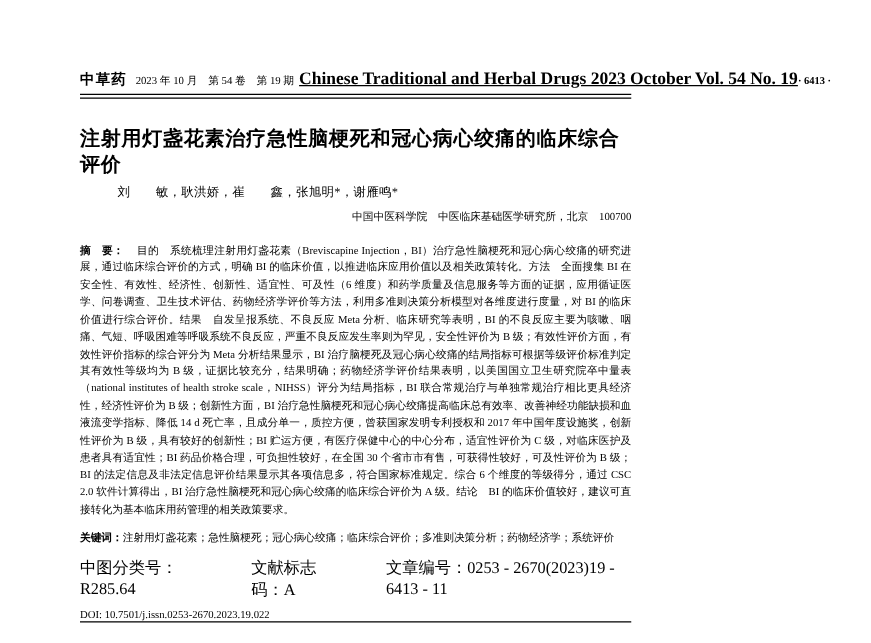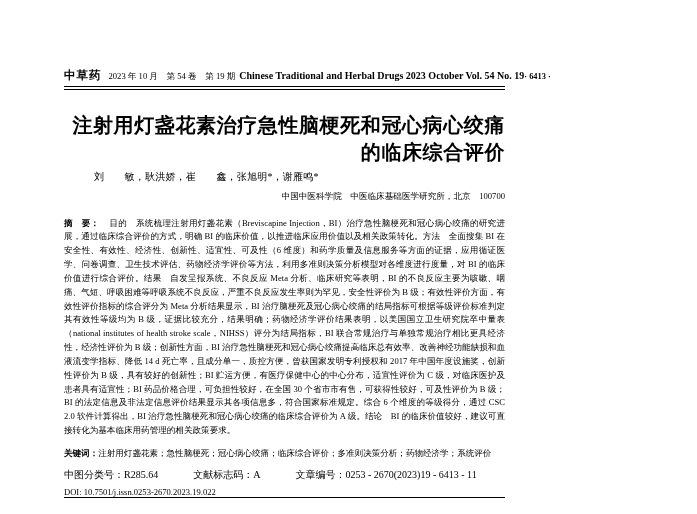--- a/index.html
+++ b/index.html
@@ -12,21 +12,21 @@
     height: 514px;
     overflow: hidden;
     font-family: "Liberation Serif", serif;
     color: #000000;
   }
   .page {
     position: relative;
     width: 569px;
     height: 514px;
     box-sizing: border-box;
-    padding: 16px 64px;
+    padding: 4px 64px;
   }
 
   
   .runhead {
     display: flex;
     align-items: baseline;
     justify-content: flex-start;
     font-size: 8.3px;
     padding-top: 52px;
     white-space: nowrap;
@@ -37,43 +37,44 @@
     font-size: 11.5px;
     letter-spacing: 1px;
     margin-right: 7px;
   }
   .runhead .cn-issue {
     font-size: 8.6px;
     margin-right: 4px;
   }
   .runhead .en-issue {
     font-family: "Liberation Serif", serif;
-    font-size: 10px;
+    font-size: 14px;
     font-weight: bold;
+    text-decoration: underline;
   }
   .runhead .pageno {
     margin-left: auto;
     font-size: 8.4px;
     font-weight: bold;
   }
   .rule {
     border: 0;
     border-top: 1px solid #000;
     margin: 3px 0 0 0;
   }
   .rule.thin {
     margin-top: 1.5px;
   }
 
   
   .title {
-    text-align: right;
+    text-align: left;
     font-family: "DejaVu Serif", serif;
     font-weight: bold;
-    font-size: 20px;
+    font-size: 16px;
     letter-spacing: 0.6px;
     margin-top: 22px;
   }
 
   
   .authors {
     margin-top: 4px;
     font-size: 10px;
     text-align: left;
     padding-left: 30px;
@@ -105,21 +106,21 @@
   .keywords {
     margin-top: 9px;
     font-size: 8.55px;
     line-height: 1.6;
     text-align: justify;
   }
   .keywords .lbl { font-weight: bold; }
 
   .clsline {
     margin-top: 7px;
-    font-size: 10px;
+    font-size: 13px;
     display: flex;
     gap: 35px;
   }
   .doiline {
     margin-top: 5px;
     font-size: 8.55px;
   }
 
   .footrule {
     position: absolute;

